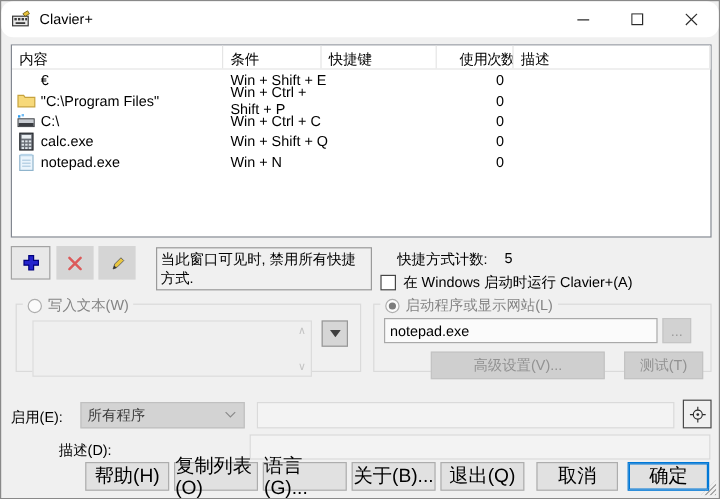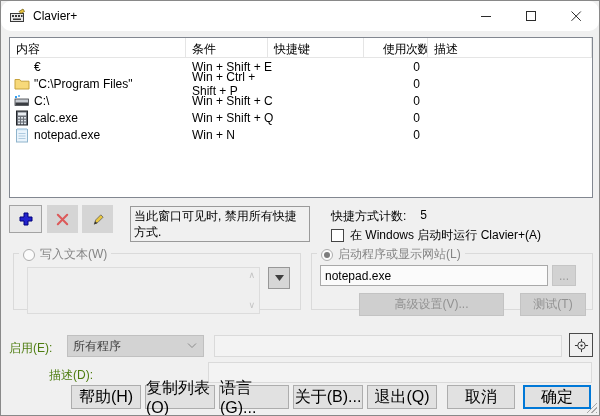--- a/index.html
+++ b/index.html
@@ -32,21 +32,21 @@
   
   .tool-btn { position:absolute; top:204px; height:28px; display:flex; align-items:center; justify-content:center; }
   .b-add  { left:8px;  width:33px; background:#e8e8e8; border:1px solid #a3a3a3; }
   .b-del  { left:46px; width:31px; background:#d5d5d5; }
   .b-edit { left:81px; width:31px; background:#d5d5d5; }
   
   .infobox { position:absolute; left:129px; top:205px; width:180px; height:36px;
     border:1px solid #9a9a9a; padding:1px 3px; line-height:16px; }
   .countrow { position:absolute; left:330px; top:207px; display:flex; }
   .countrow .val { margin-left:14px; }
-  .chkrow { position:absolute; left:330px; top:226px; display:flex; align-items:center;justify-content:flex-end; }
+  .chkrow { position:absolute; left:316px; top:226px; display:flex; align-items:center;justify-content:flex-end; }
   .chk { width:13px; height:13px; background:#ffffff; border:1px solid #454545; margin-right:6px; flex:0 0 auto; }
   
   .group { position:absolute; top:252px; height:57px; border:1px solid #dadada; }
   .g-left { left:12px; width:288px; } .g-right { left:310px; width:282px; }
   .g-title { position:absolute; top:-8px; left:5px; background:#f0f0f0; padding:0 4px;
     display:flex; align-items:center; color:#848484; }
   .radio { width:12px; height:12px; border:1px solid #aeaeae; border-radius:50%;
     background:#fbfbfb; margin-right:5px; flex:0 0 auto; display:flex; align-items:center; justify-content:center; }
   .radio .dot { width:6px; height:6px; border-radius:50%; background:#7c7c7c; }
   .txtarea { position:absolute; left:13px; top:13px; width:233px; height:47px;
@@ -57,21 +57,21 @@
     background:#d6d6d6; border:1px solid #979797; display:flex; align-items:center; justify-content:center; }
   .cmd-input { position:absolute; left:8px; top:11px; width:228px; height:21px;
     background:#fbfbfb; border:1px solid #a9a9a9; padding:0 4px; font:12px "Liberation Sans",sans-serif; color:#000; }
   .browse-btn { position:absolute; left:240px; top:11px; width:24px; height:21px;
     background:#d2d2d2; border:1px solid #c5c5c5; color:#9b9b9b;
     display:flex; align-items:center; justify-content:center; }
   .dis-btn { position:absolute; top:39px; height:23px; background:#cfcfcf; border:1px solid #c3c3c3;
     color:#929292; display:flex; align-items:center; justify-content:center; }
   .adv-btn { left:47px; width:145px; } .test-btn { left:208px; width:66px; }
   
-  .gray-lbl { position:absolute; color:#4d7c0f; }
+  .gray-lbl { position:absolute; color:#000000; }
   .combo { position:absolute; left:66px; top:334px; width:137px; height:22px;
     background:#d3d3d3; border:1px solid #c0c0c0; display:flex; align-items:center;
     padding:0 6px 0 5px; color:#3e3e3e; }
   .combo svg { margin-left:auto; }
   .dis-input { position:absolute; background:#f3f3f3; border:1px solid #dadada; height:22px; }
   .in-programs { left:213px; top:334px; width:348px; }
   .in-desc { left:207px; top:361px; width:384px; height:21px; }
   .target-btn { position:absolute; left:568px; top:332px; width:24px; height:24px;
     background:#f0f0f0; border:1px solid #4a4a4a; display:flex; align-items:center; justify-content:center; }
   
@@ -159,21 +159,21 @@
           <span class="icon-cell">
         <svg width="16" height="16" viewBox="0 0 16 16">
           <rect x="1" y="6" width="13.5" height="6.5" fill="#c8ccd2" stroke="#3a3d42" stroke-width="0.8"></rect>
           <rect x="1.5" y="9.5" width="12.5" height="2.5" fill="#3a3d42"></rect>
           <rect x="1" y="3" width="2" height="2" fill="#2e9df0"></rect>
               <rect x="4" y="2" width="2" height="2" fill="#74bdf4"></rect>
         </svg>
       </span>
           <span class="lbl">C:\</span>
         </div>
-      <div class="c c2">Win + Shift + C</div>
+      <div class="c c2">Win + Ctrl + C</div>
       <div class="c c3"></div>
       <div class="c c4">0</div>
       <div class="c c5"></div>
     </div>
 
     <div class="lv-row">
       <div class="c c1">
           <span class="icon-cell">
         <svg width="16" height="16" viewBox="0 0 16 16">
           <rect x="2.5" y="1" width="11" height="14" fill="#6a6f77" stroke="#23262b"></rect>

